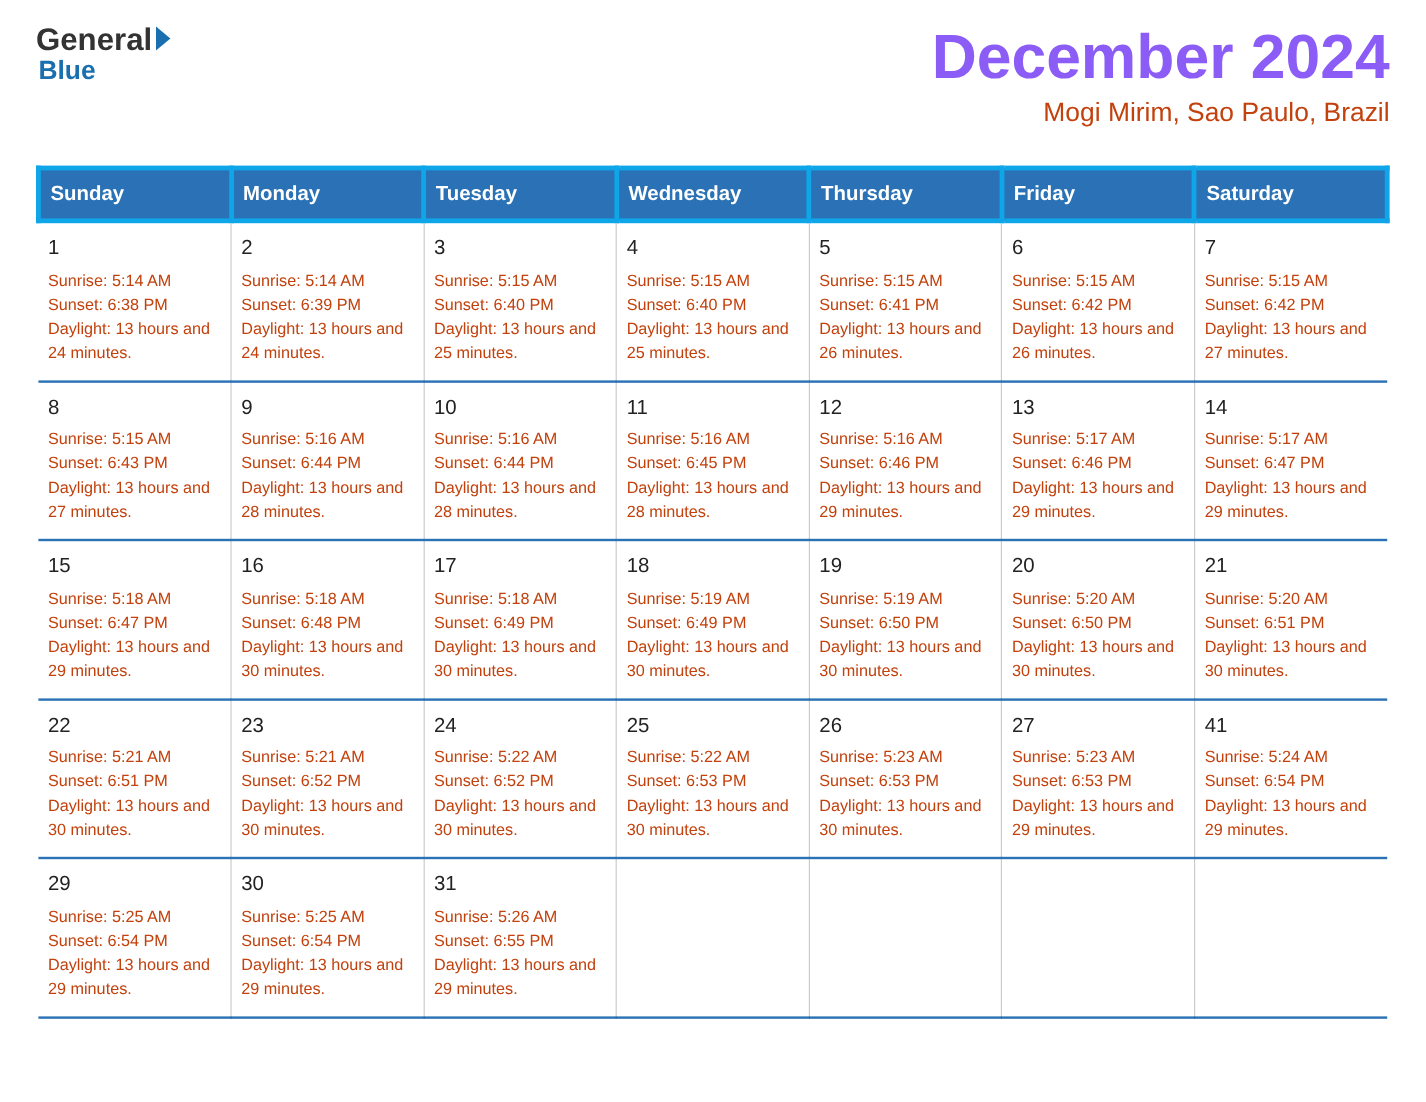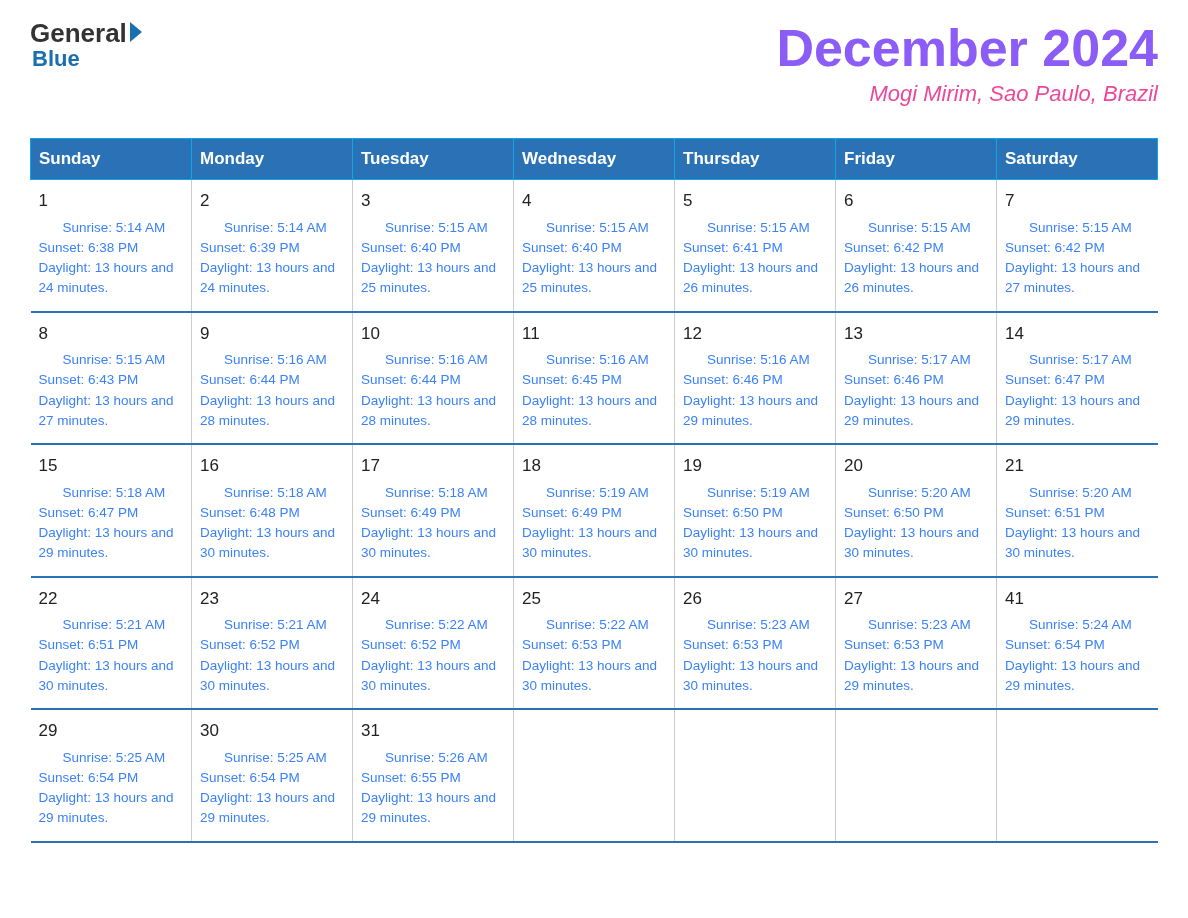--- a/index.html
+++ b/index.html
@@ -47,37 +47,36 @@
     }
     .title-block { text-align: right; }
     .main-title {
       font-size: 52px;
       font-weight: bold;
       color: #8b5cf6;
       line-height: 1.1;
     }
     .subtitle {
       font-size: 22px;
-      color: #ec4899;
+      color: #c2410c;
       margin-top: 4px;
-      font-style: italic;
     }
     table {
       width: 100%;
       border-collapse: collapse;
       table-layout: fixed;
     }
     thead th {
       background: #2a72b5;
       color: #fff;
       font-size: 17px;
       font-weight: bold;
       padding: 10px 8px;
       text-align: left;
-      border: 1px solid #0ea5e9;
+      border: 4px solid #0ea5e9;
     }
     tbody tr {
       border-bottom: 2px solid #2a72b5;
     }
     tbody td {
       vertical-align: top;
       padding: 8px 8px 12px 8px;
       font-size: 13.5px;
       color: #222;
       border-right: 1px solid #ccc;
@@ -85,21 +84,21 @@
       min-height: 90px;
     }
     tbody td:last-child { border-right: none; }
     .day-num {
       font-size: 17px;
       font-weight: normal;
       display: block;
       margin-bottom: 4px;
       color: #222;
     }
-    .day-info { color: #3b82f6; font-size: 13.5px; margin-left: 24px; }
+    .day-info { color: #c2410c; font-size: 13.5px; }
   </style>
 </head>
 <body>
 
 <div class="header">
   <div class="logo">
     <div class="logo-text">
       <span class="logo-general">General</span>
         <span class="logo-triangle"></span>
     </div>

